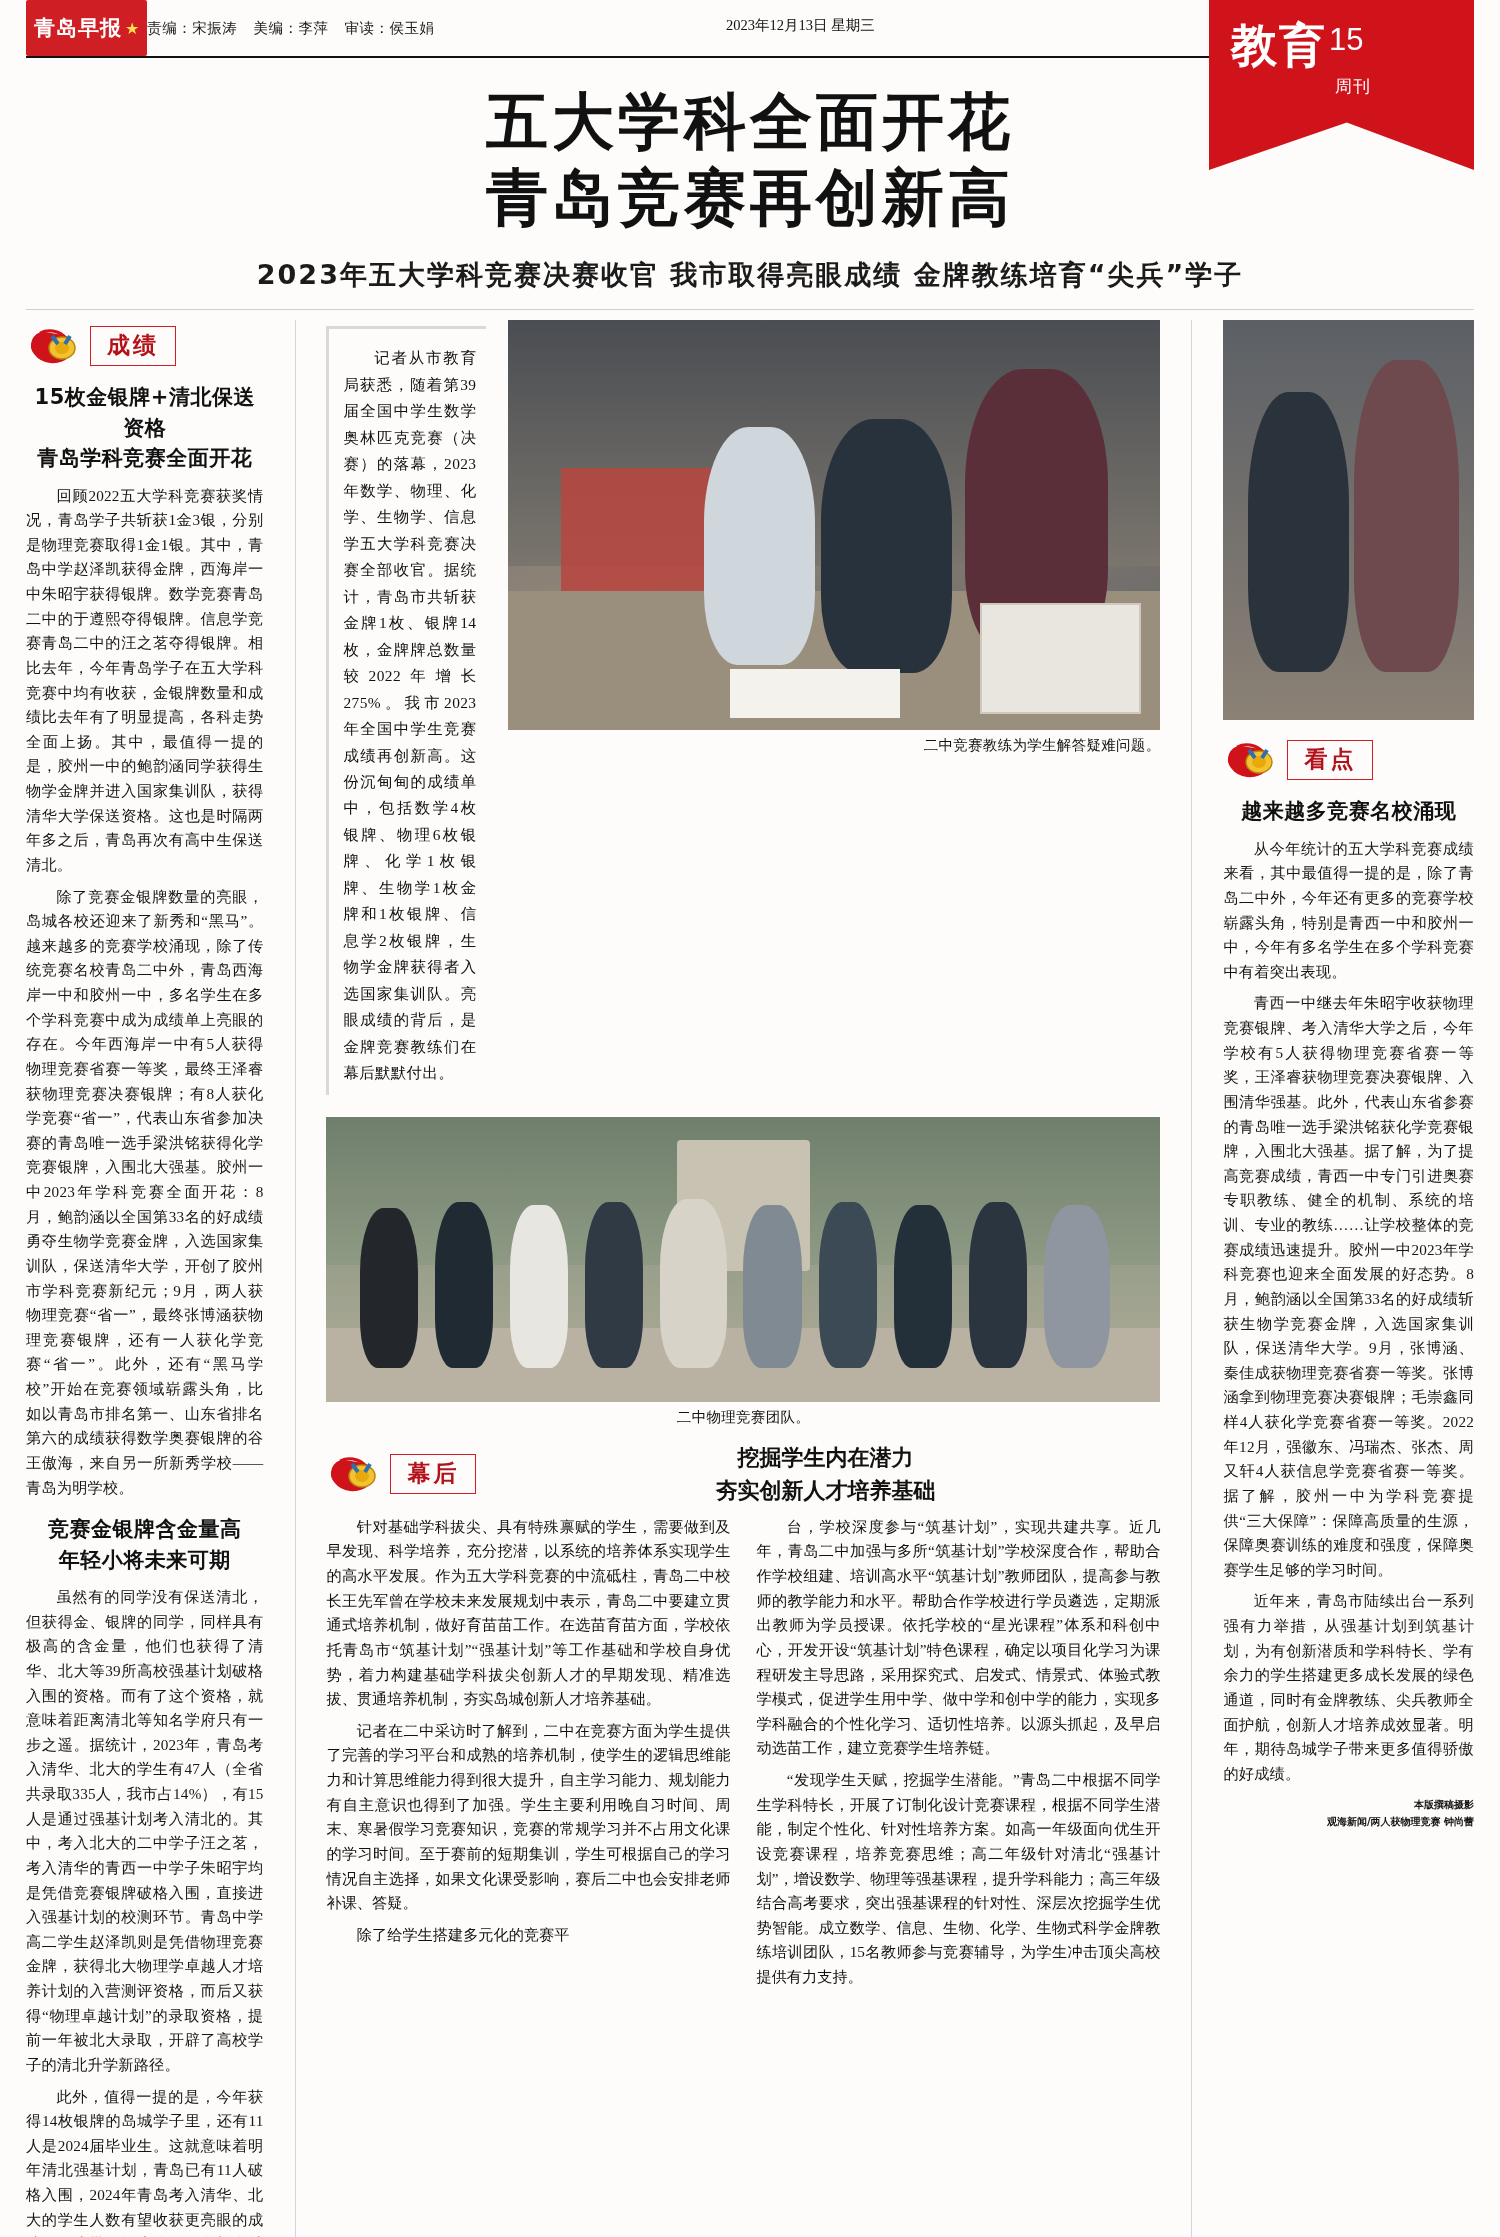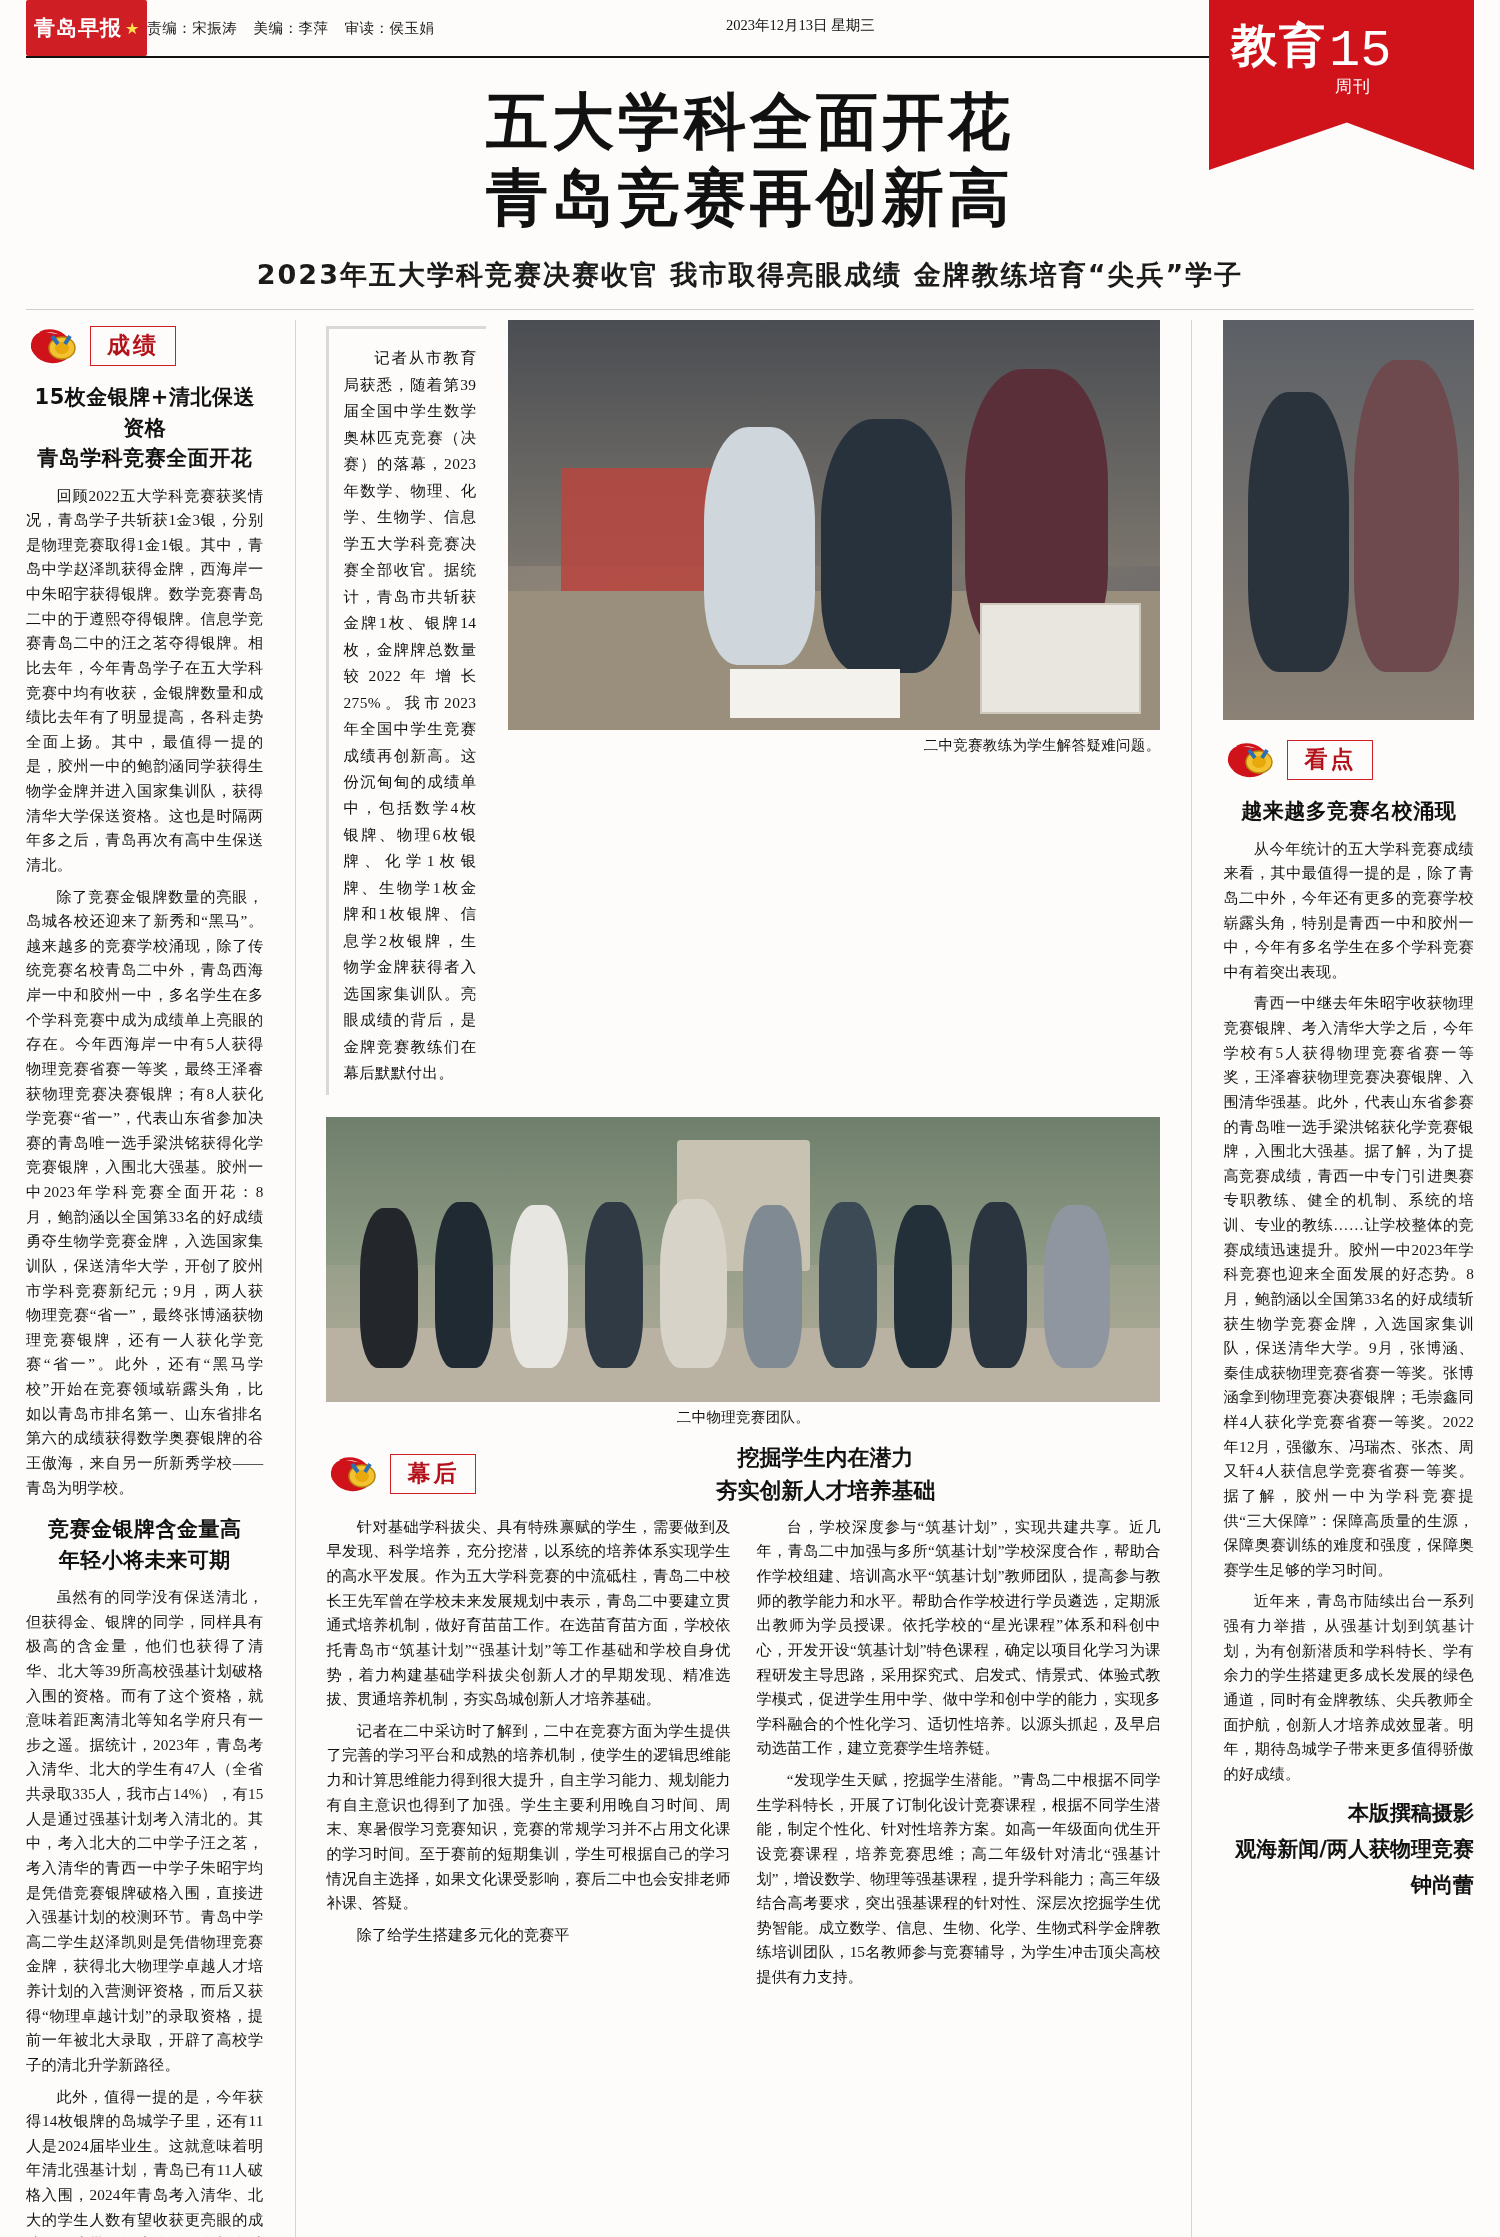--- a/index.html
+++ b/index.html
@@ -21,21 +21,21 @@
   .credits{font-size:14.5px;letter-spacing:.5px;color:#1a1a1a;}
   .credits span{margin-right:12px;}
   .issue-date{position:absolute;left:700px;top:16px;font-size:14.5px;}
 
   
   .flagblock{position:absolute;right:26px;top:0;width:265px;height:190px;}
   .flag{position:absolute;right:0;top:0;width:265px;height:170px;background:#d0121a;
         clip-path:polygon(0 0,100% 0,100% 100%,52% 72%,0 100%);}
   .flag-main{position:absolute;left:22px;top:22px;color:#fff;font-family:"DejaVu Sans",sans-serif;
         font-weight:bold;font-size:46px;line-height:1.03;letter-spacing:2px;text-align:center;}
-  .flag-no{position:absolute;left:120px;top:22px;color:#fff;font-size:52px;font-family:Liberation Mono, monospace;}
+  .flag-no{position:absolute;left:120px;top:22px;color:#fff;font-size:31px;font-family:Liberation Sans, sans-serif;}
   .flag-sub{position:absolute;left:126px;top:78px;color:#fff;font-size:17px;line-height:1.1;letter-spacing:1px;}
 
   
   .headline-wrap{text-align:center;margin-top:26px;}
   .headline{font-family:"DejaVu Sans", sans-serif;font-weight:bold;font-size:62px;line-height:1.22;
             letter-spacing:4px;color:#111;}
   .subhead{margin-top:22px;font-size:27px;letter-spacing:2px;font-family:"DejaVu Sans",sans-serif;font-weight:bold;color:#1b1b1b;}
 
   .rule-under{margin:16px auto 0;width:1448px;height:1px;background:#cfcfcf;}
 
@@ -68,21 +68,21 @@
   .photo{background:#777;position:relative;overflow:hidden;}
   .cap{font-size:14.5px;text-align:right;margin-top:6px;letter-spacing:.3px;}
   .cap.center{text-align:center;}
 
   
   .two-col{column-count:2;column-gap:26px;margin-top:8px;}
   .two-col p{font-size:15.2px;line-height:1.62;text-align:justify;text-indent:2em;margin:0 0 7px;}
 
   .mid-title{font-family:"DejaVu Sans",sans-serif;font-weight:bold;font-size:22px;line-height:1.5;text-align:center;margin:4px 0 12px;}
 
-  .byline{text-align:right;font-family:"DejaVu Sans",sans-serif;font-weight:bold;font-size:21px;line-height:1.7;margin-top:10px;}
+  .byline{text-align:right;font-family:"DejaVu Sans",sans-serif;font-weight:bold;font-size:10px;line-height:1.7;margin-top:10px;}
 
   
   .ph-sky{position:absolute;inset:0;}
   .fig{position:absolute;border-radius:40% 40% 30% 30%;}
 </style>
 </head>
 <body>
 
 <div class="page">
 

